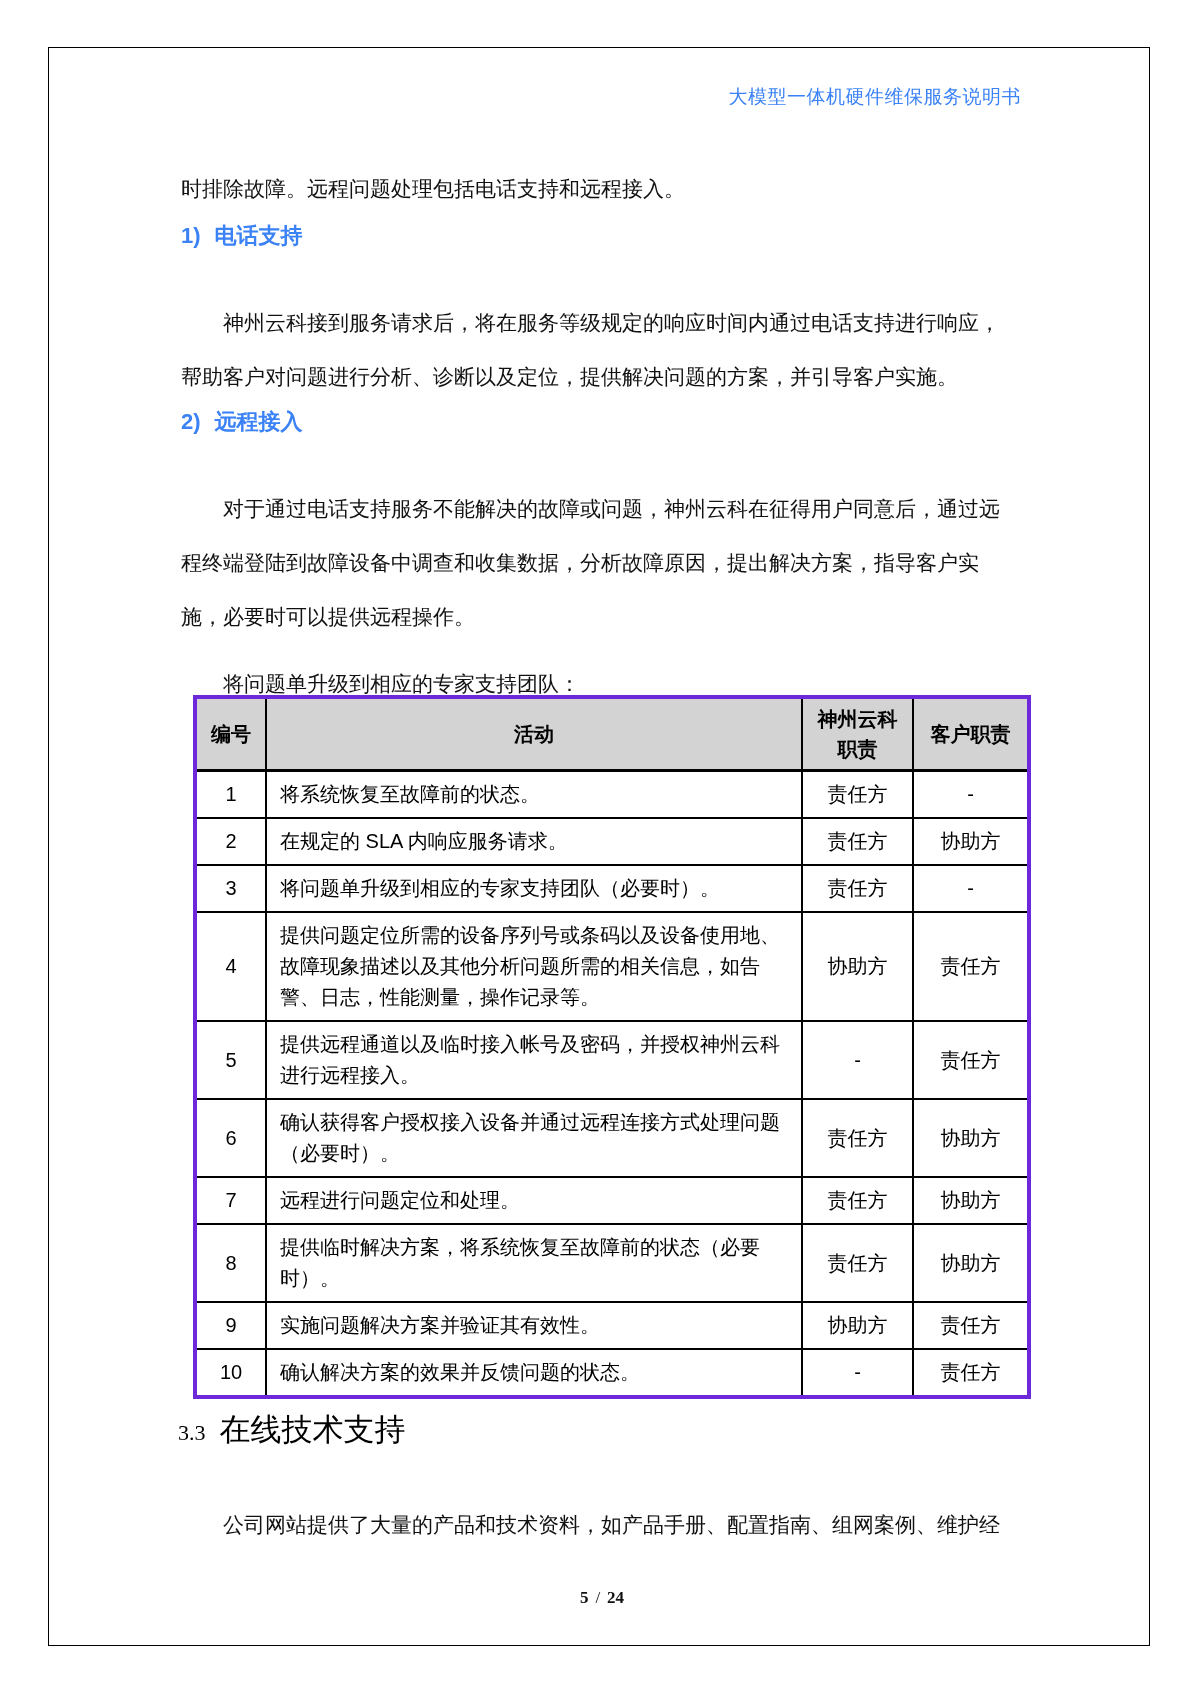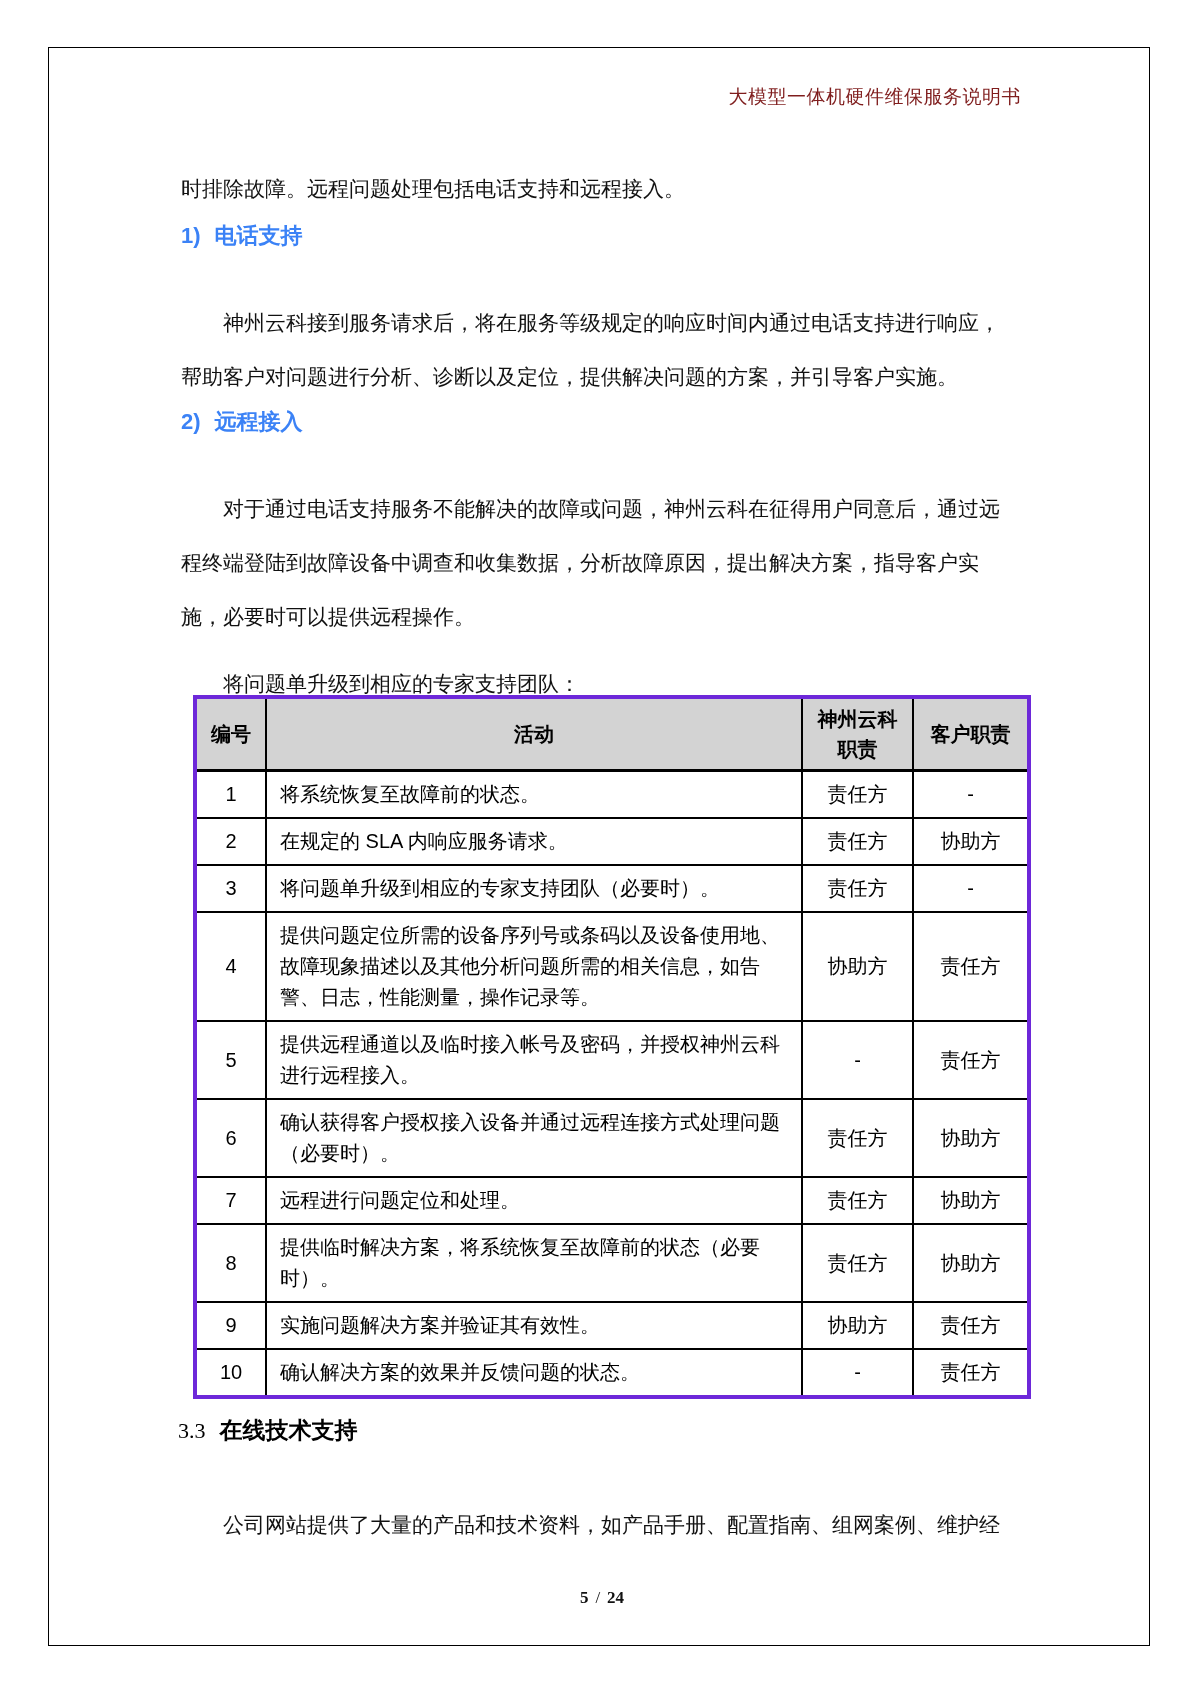--- a/index.html
+++ b/index.html
@@ -16,21 +16,21 @@
     left:48px; top:47px;
     width:1102px; height:1599px;
     border:1.5px solid #000000;
     box-sizing:border-box;
   }
   .doc-header {
     position:absolute;
     left:180px; top:84px; width:841px;
     text-align:right;
     font-family:Liberation Mono, monospace;
-    font-size:19px; color:#7f1d1d;
+    font-size:19px; color:#3b82f6;
     letter-spacing:0.5px;
   }
   .para {
     position:absolute;
     left:181px; width:842px;
     font-size:21px; line-height:54px;
     white-space:pre-line;
     color:#111111;
   }
   .para.indent { text-indent:2em; }
@@ -45,21 +45,21 @@
     position:absolute;
     left:178px; top:1417px;
     line-height:26px;
   }
   .section-heading .sec-num {
     font-family:"Liberation Serif", serif;
     font-size:22px; font-weight:normal;
     margin-right:14px;
   }
   .section-heading .sec-title {
-    font-size:23px; font-weight:bold;
+    font-size:31px; font-weight:normal;
   }
   table.resp-table {
     position:absolute;
     left:193px; top:695px;
     width:834px;
     border-collapse:collapse;
     table-layout:fixed;
     font-size:20px;
   }
   table.resp-table th, table.resp-table td {

